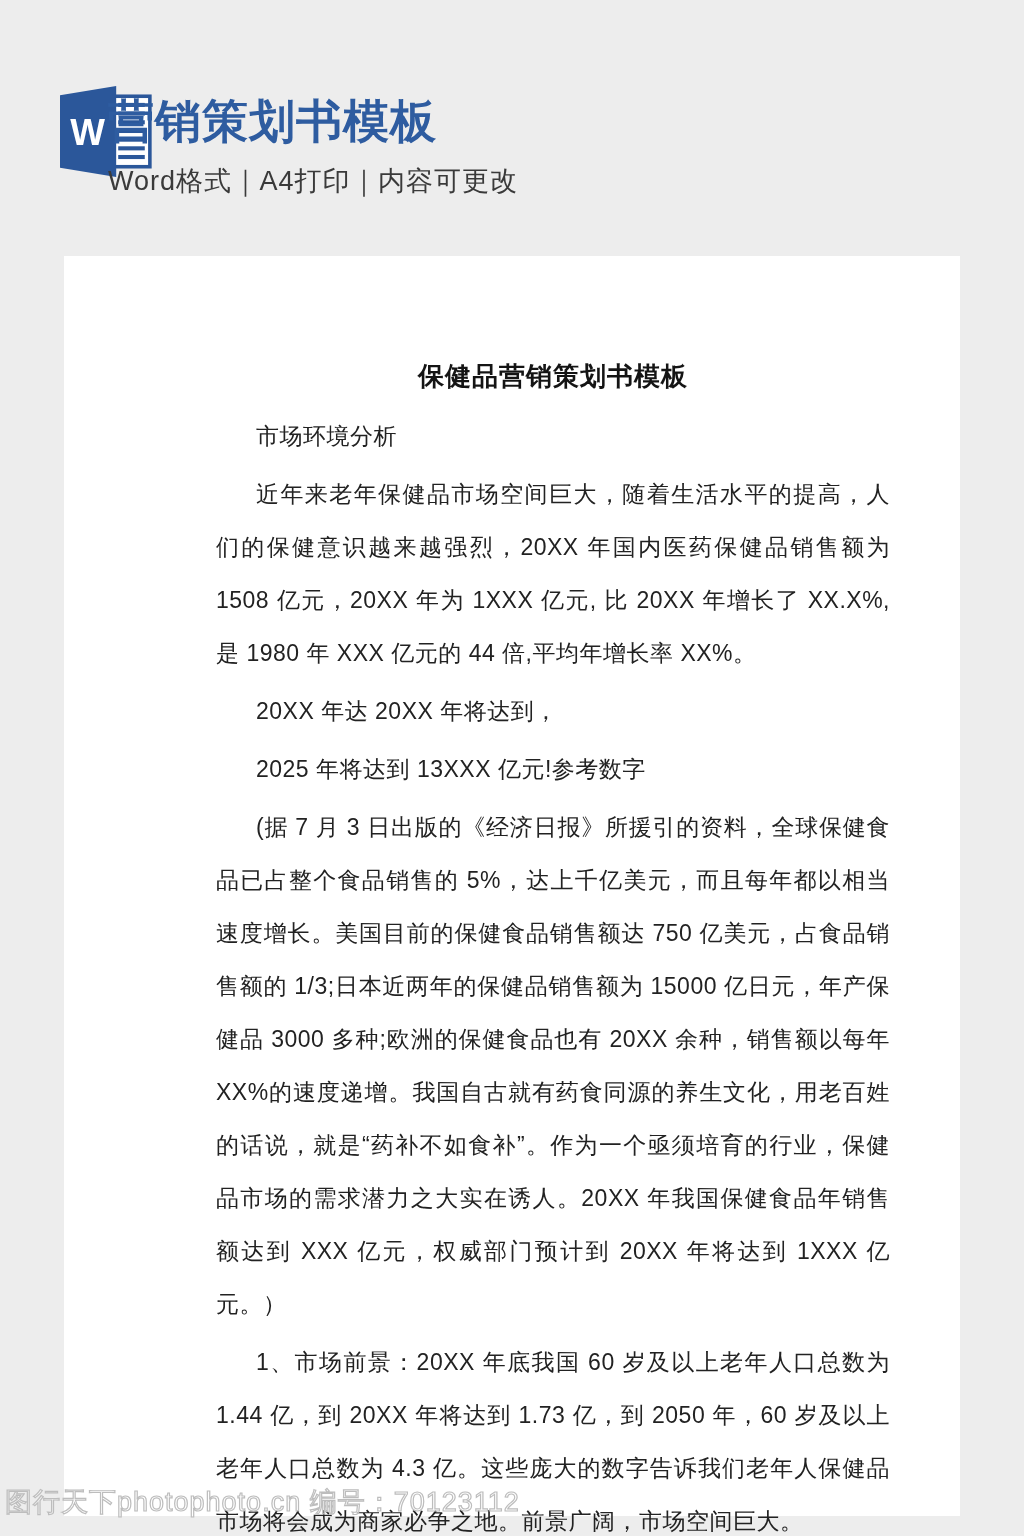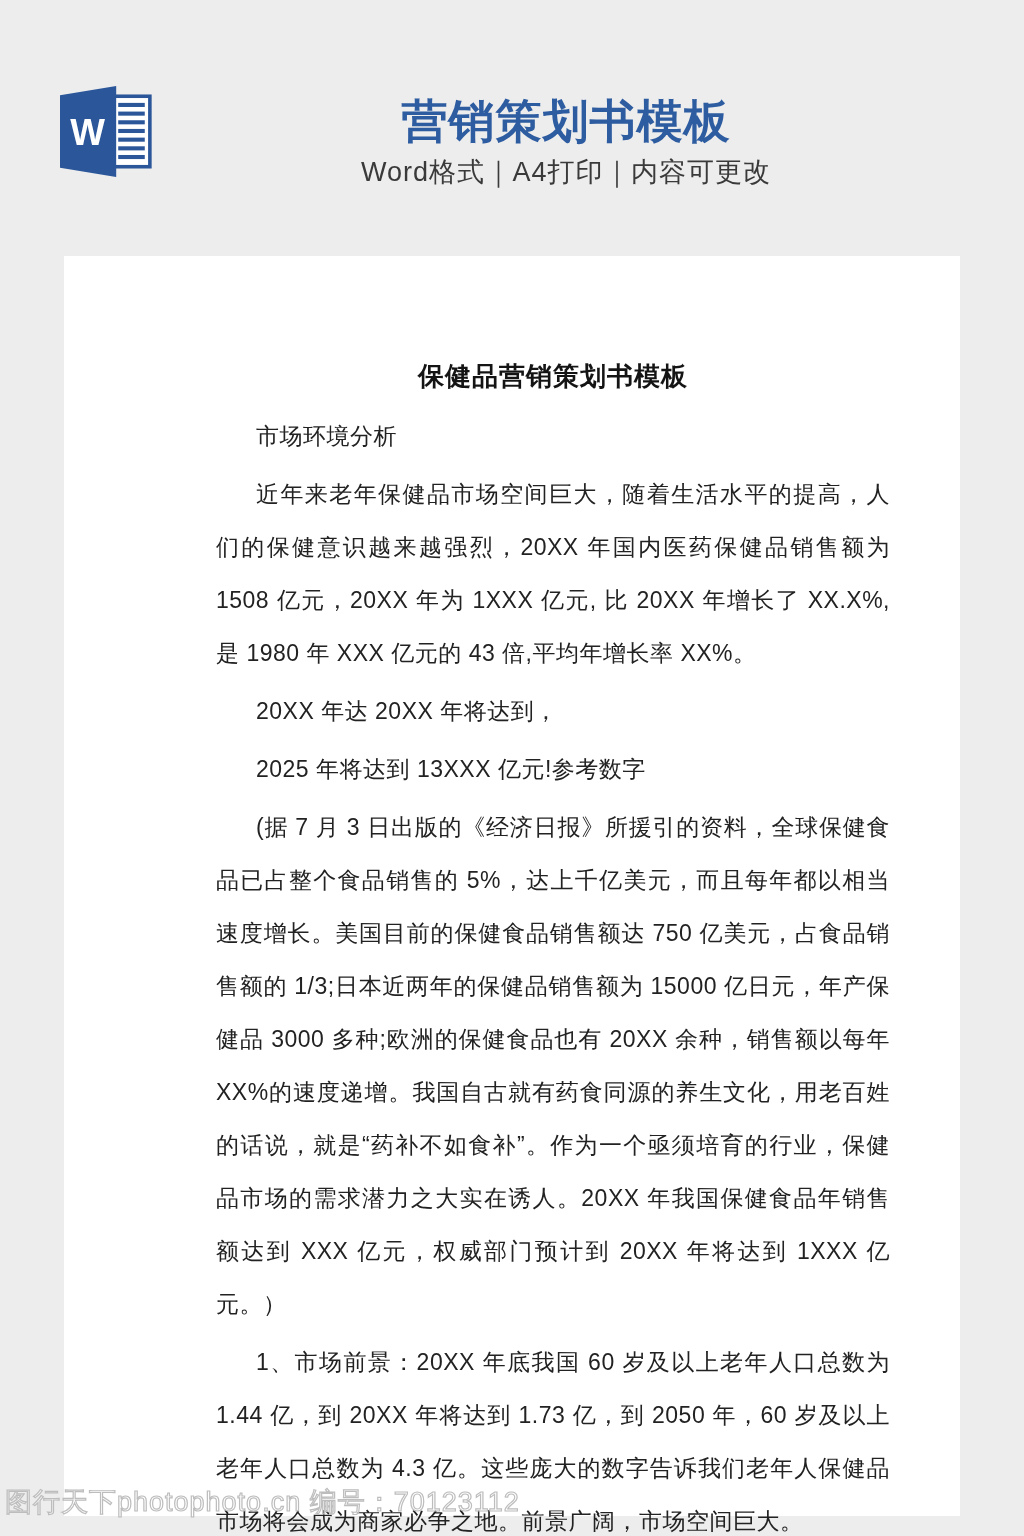--- a/index.html
+++ b/index.html
@@ -10,31 +10,30 @@
     position: relative;
     overflow: hidden;
   }
   .canvas { position: absolute; inset: 0; }
 
   
   .header { position: absolute; left: 0; top: 0; width: 1024px; height: 256px; }
   .word-icon { position: absolute; left: 60px; top: 86px; width: 96px; height: 92px; }
   .header-text {
     position: absolute; left: 108px; right: 0; top: 96px;
-    text-align: center;
   }
   .header-title {
     font-size: 46px;
     font-weight: 700;
     color: #2e5ca0;
     letter-spacing: 1px;
     line-height: 1.1;
   }
   .header-subtitle {
-    margin-top: 7px;
+    margin-top: 16px;
     font-size: 27px;
     color: #3a3a3a;
     letter-spacing: 1px;
   }
 
   
   .doc-page {
     position: absolute;
     left: 64px; top: 256px;
     width: 896px; height: 1260px;
@@ -96,21 +95,21 @@
     </div>
     <div class="header-text">
       <h1 class="header-title">营销策划书模板</h1>
       <div class="header-subtitle">Word格式｜A4打印｜内容可更改</div>
     </div>
   </header>
 
   <main class="doc-page">
     <h2 class="doc-title">保健品营销策划书模板</h2>
     <p class="para">市场环境分析</p>
-    <p class="para">近年来老年保健品市场空间巨大，随着生活水平的提高，人们的保健意识越来越强烈，20XX 年国内医药保健品销售额为 1508 亿元，20XX 年为 1XXX 亿元, 比 20XX 年增长了 XX.X%, 是 1980 年 XXX 亿元的 43 倍,平均年增长率 XX%。</p>
+    <p class="para">近年来老年保健品市场空间巨大，随着生活水平的提高，人们的保健意识越来越强烈，20XX 年国内医药保健品销售额为 1508 亿元，20XX 年为 1XXX 亿元, 比 20XX 年增长了 XX.X%, 是 1980 年 XXX 亿元的 44 倍,平均年增长率 XX%。</p>
     <p class="para">20XX 年达 20XX 年将达到，</p>
     <p class="para">2025 年将达到 13XXX 亿元!参考数字</p>
     <p class="para">(据 7 月 3 日出版的《经济日报》所援引的资料，全球保健食品已占整个食品销售的 5%，达上千亿美元，而且每年都以相当速度增长。美国目前的保健食品销售额达 750 亿美元，占食品销售额的 1/3;日本近两年的保健品销售额为 15000 亿日元，年产保健品 3000 多种;欧洲的保健食品也有 20XX 余种，销售额以每年 XX%的速度递增。我国自古就有药食同源的养生文化，用老百姓的话说，就是“药补不如食补”。作为一个亟须培育的行业，保健品市场的需求潜力之大实在诱人。20XX 年我国保健食品年销售额达到 XXX 亿元，权威部门预计到 20XX 年将达到 1XXX 亿元。）</p>
     <p class="para">1、市场前景：20XX 年底我国 60 岁及以上老年人口总数为 1.44 亿，到 20XX 年将达到 1.73 亿，到 2050 年，60 岁及以上老年人口总数为 4.3 亿。这些庞大的数字告诉我们老年人保健品市场将会成为商家必争之地。前景广阔，市场空间巨大。</p>
   </main>
 
   <div class="watermark">图行天下photophoto.cn 编号：70123112</div>
 
 </div>
 

